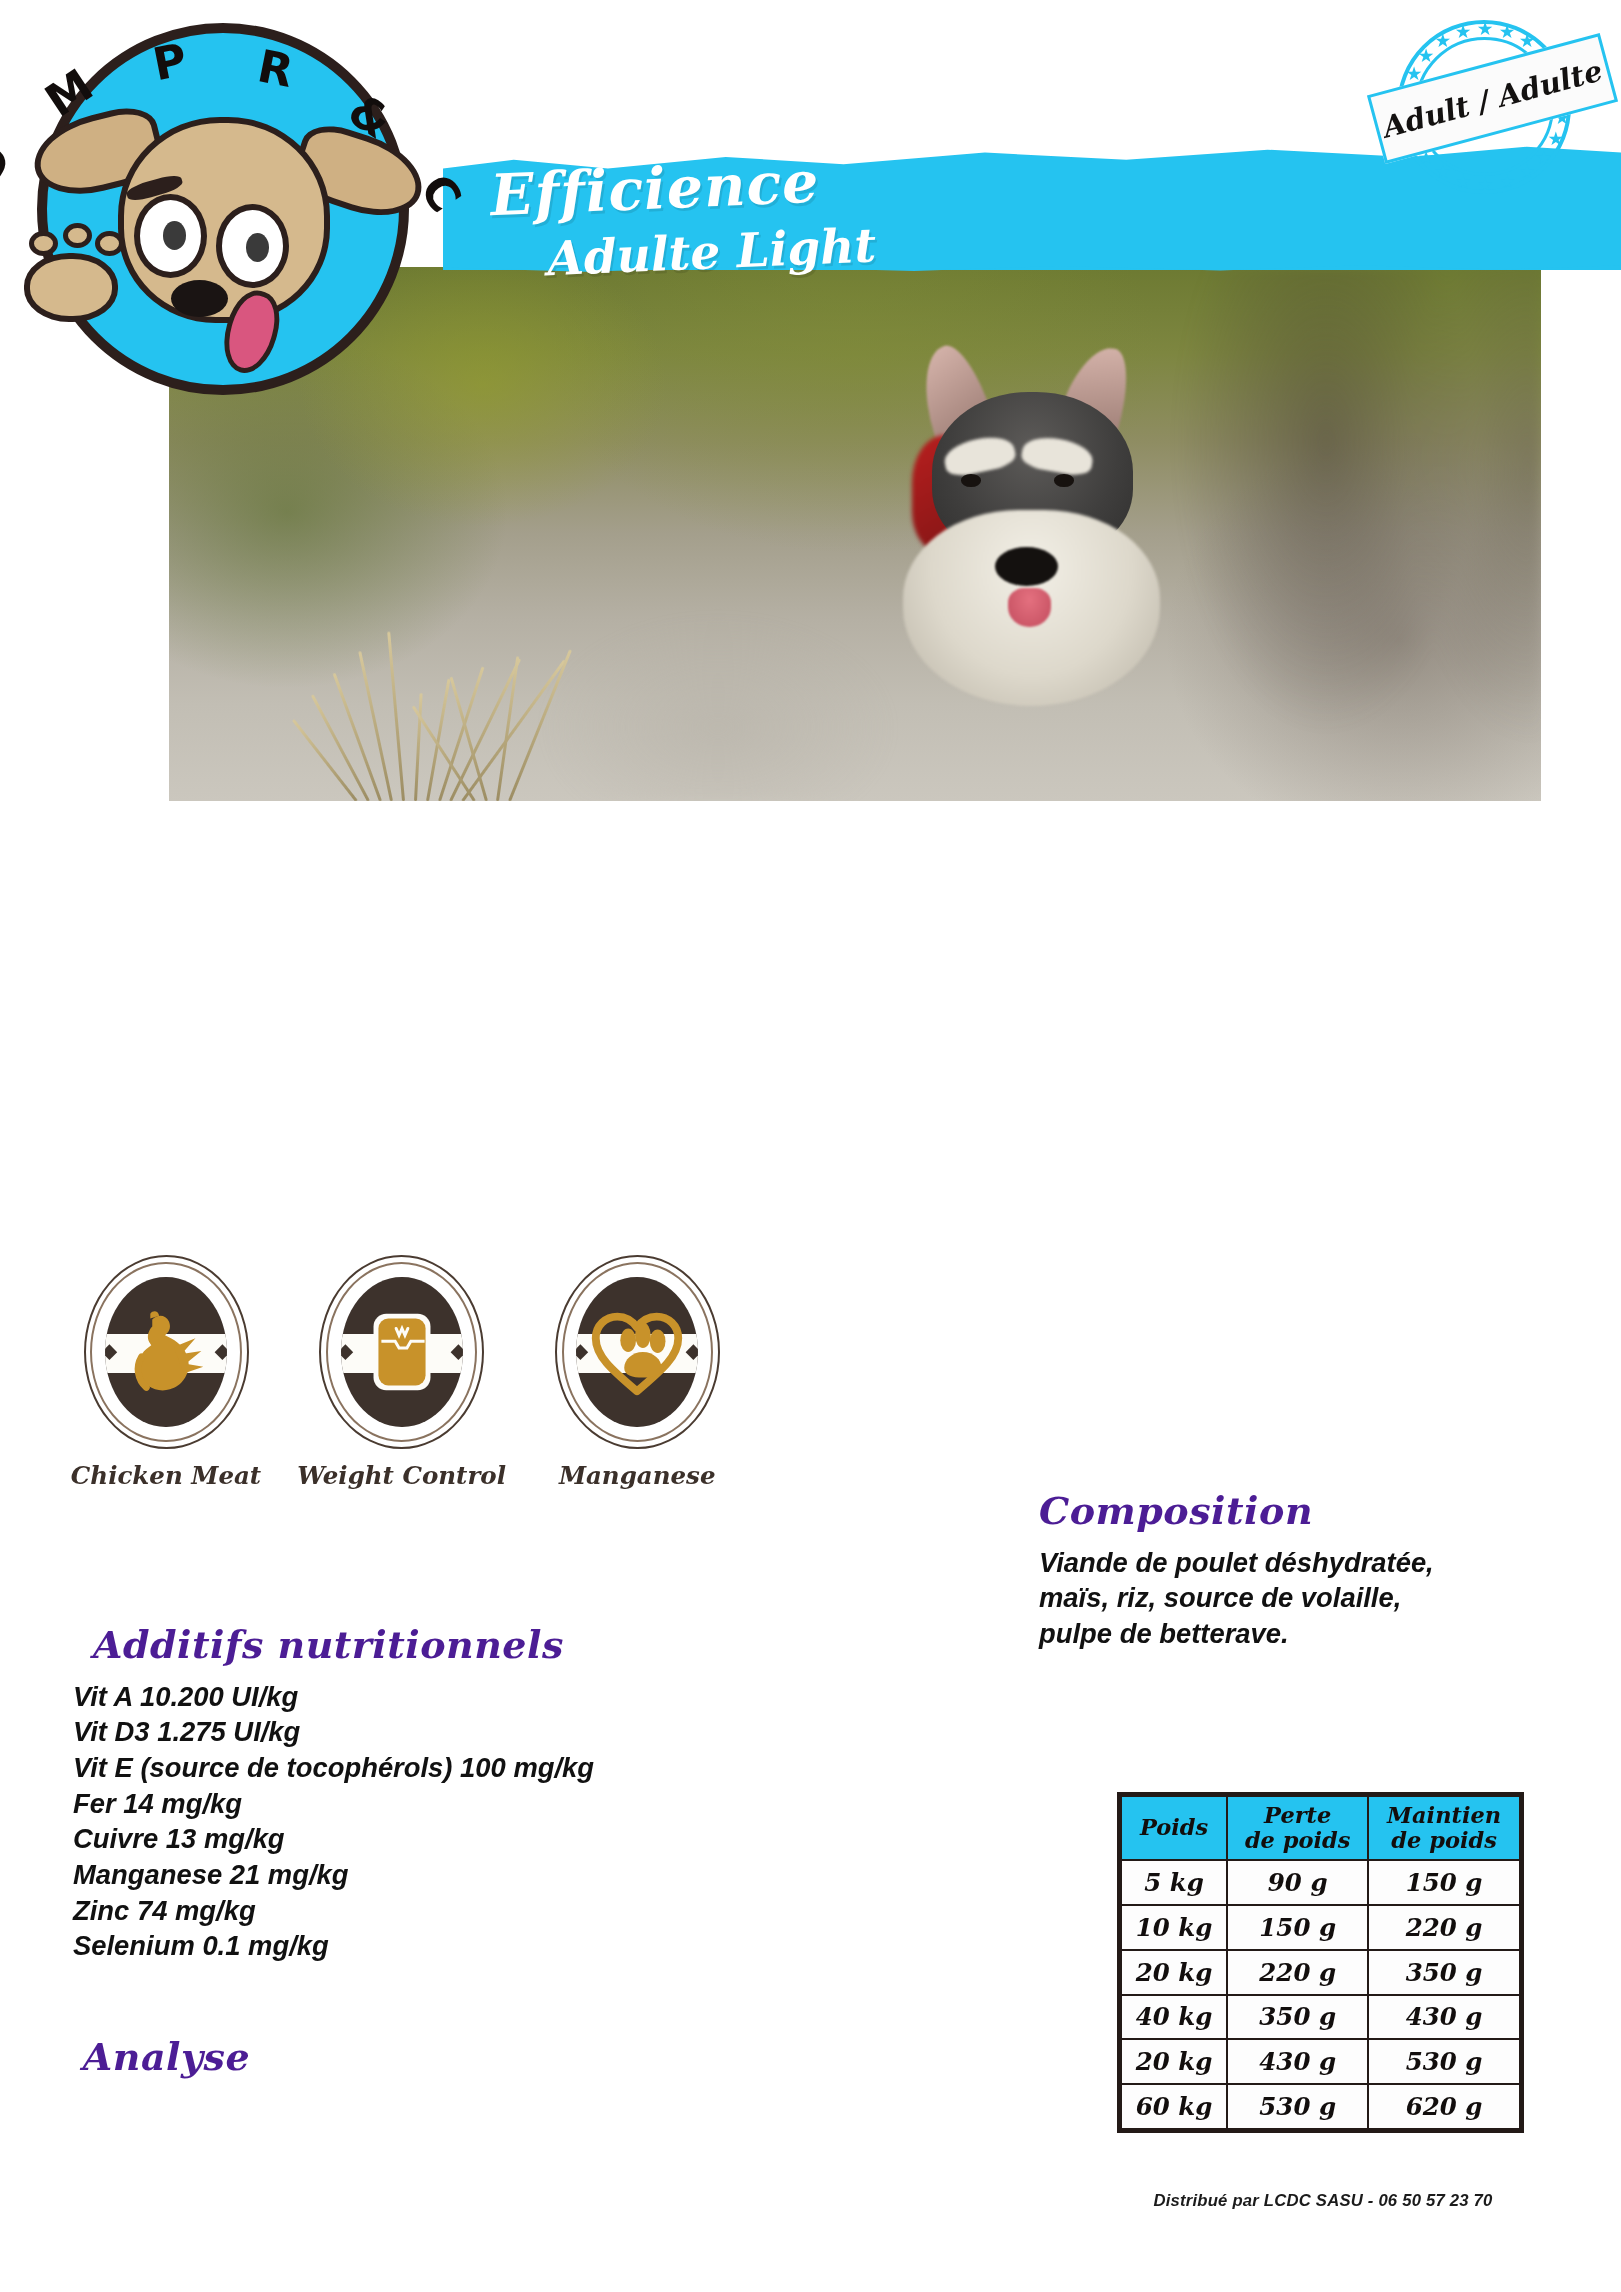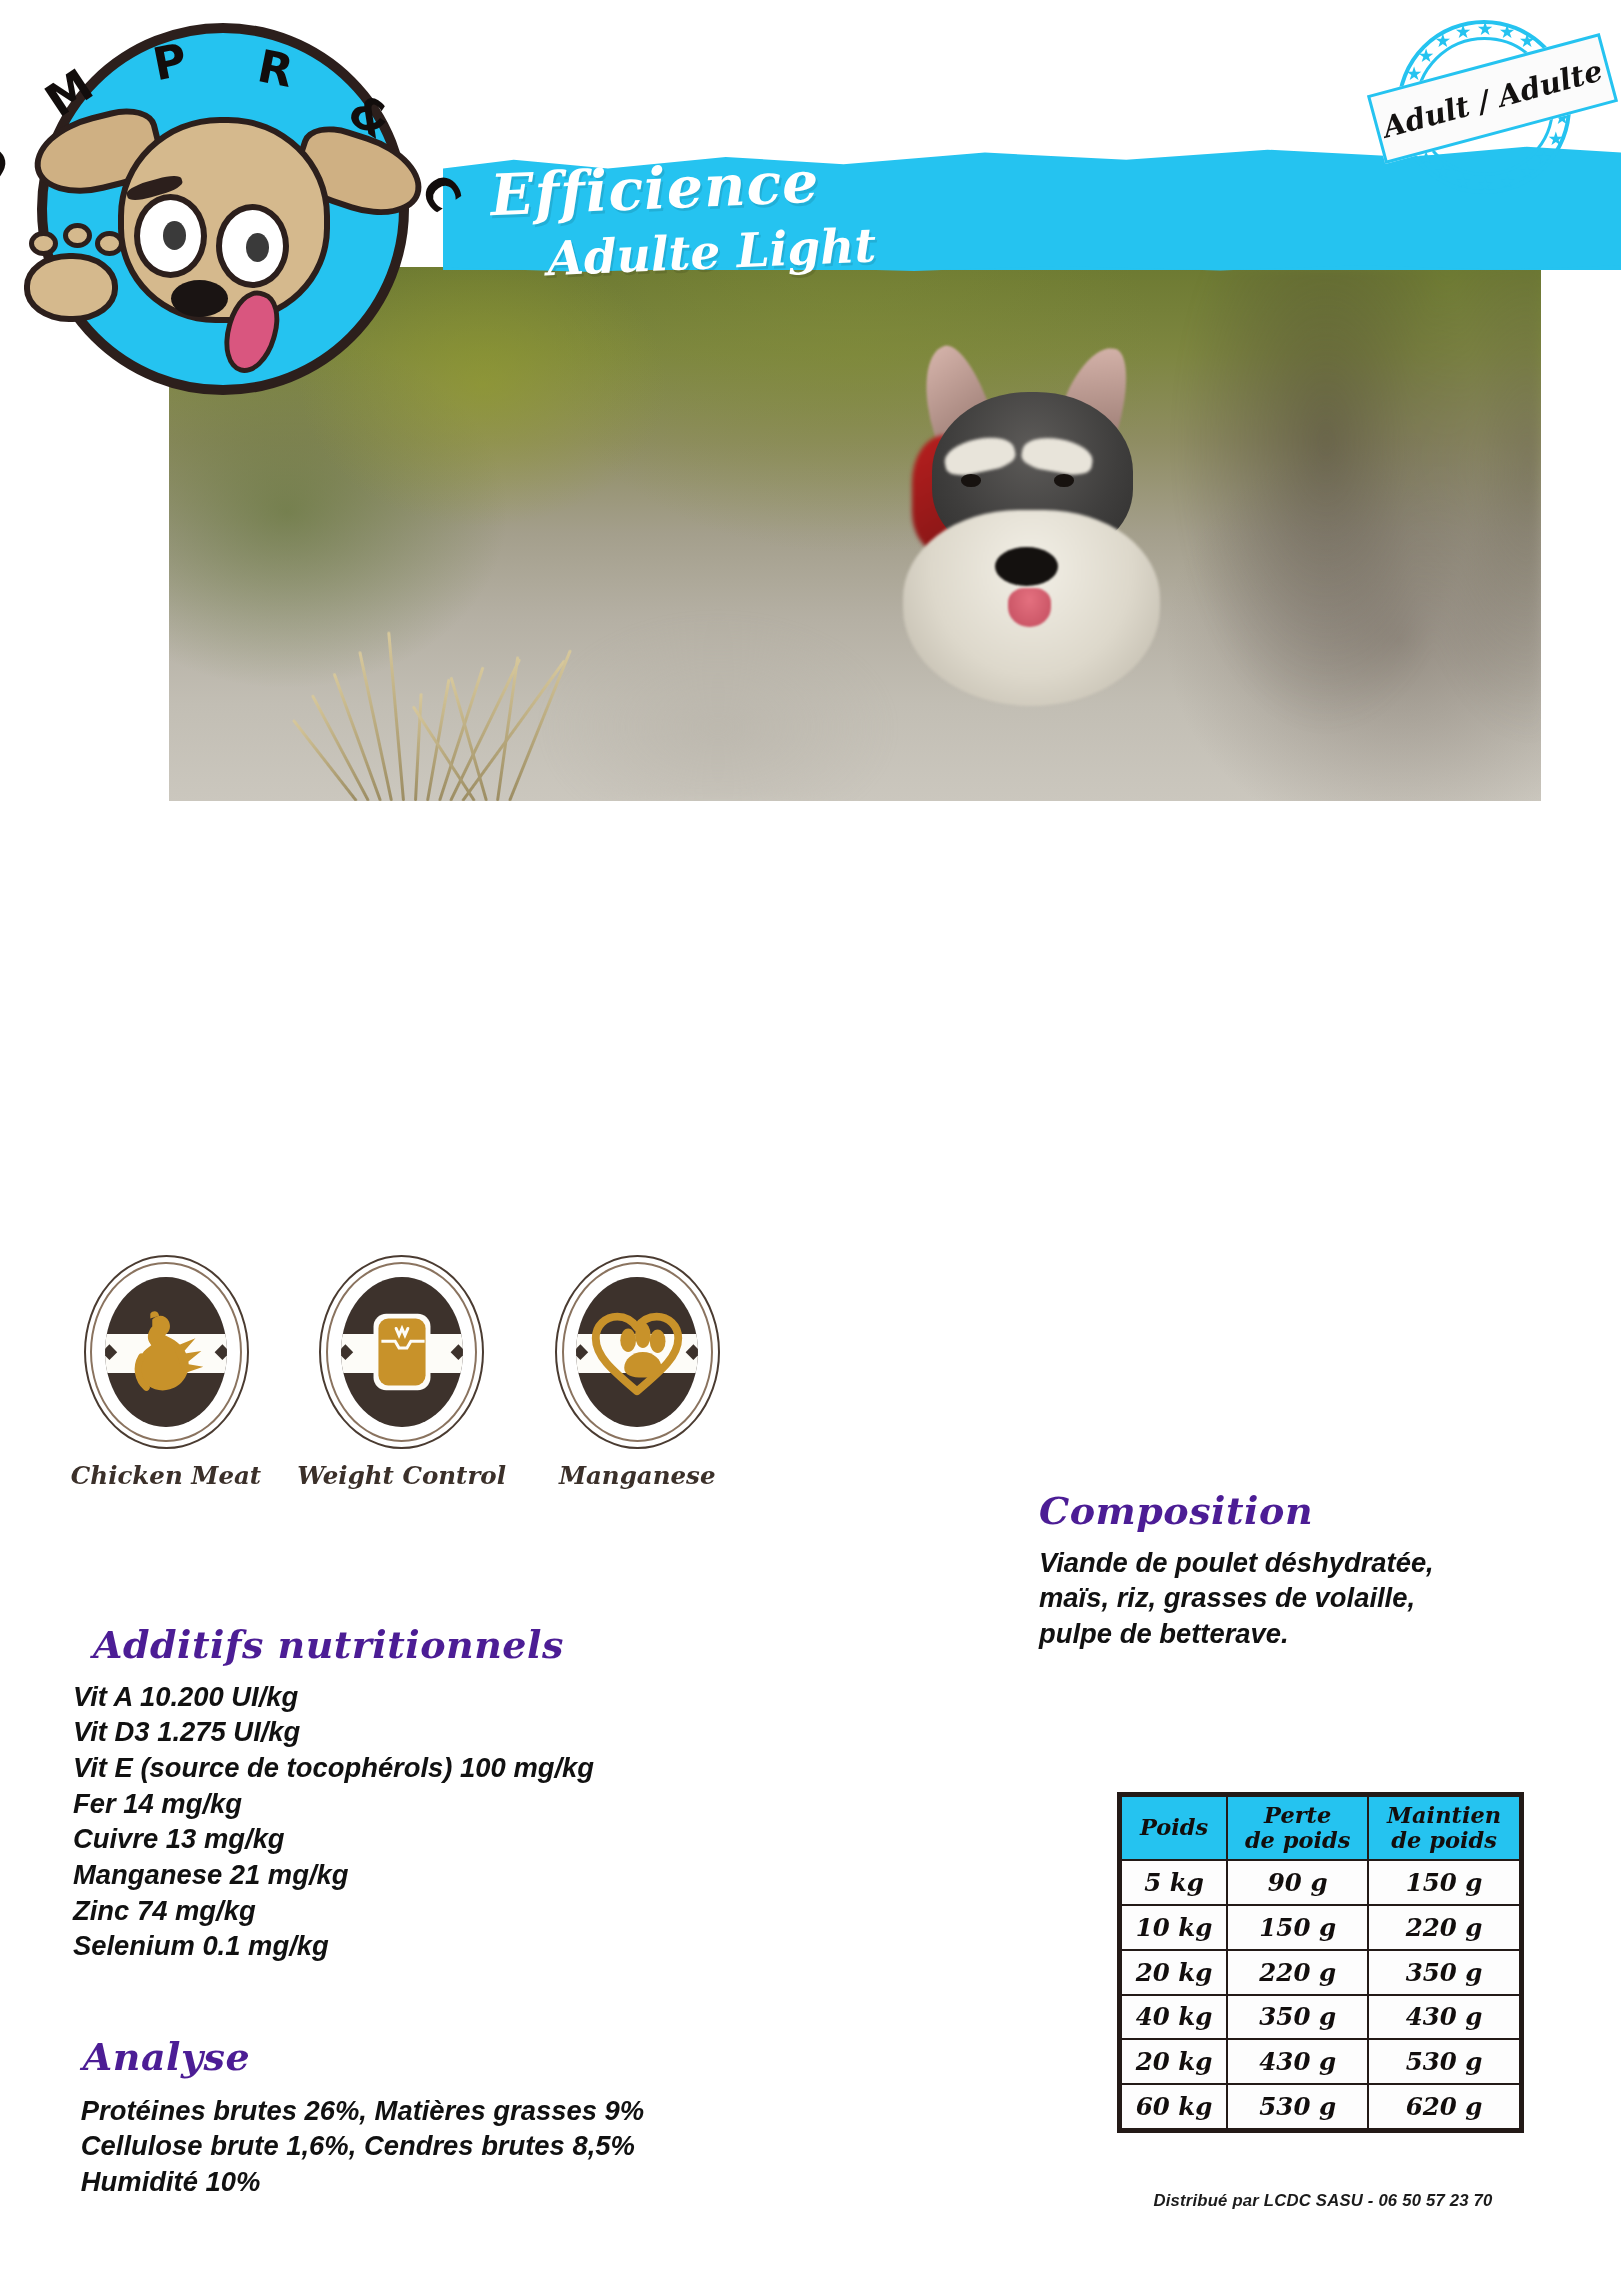--- a/index.html
+++ b/index.html
@@ -378,32 +378,27 @@
         <li>Fer 14 mg/kg</li>
         <li>Cuivre 13 mg/kg</li>
         <li>Manganese 21 mg/kg</li>
         <li>Zinc 74 mg/kg</li>
         <li>Selenium 0.1 mg/kg</li>
       </ul>
   </div>
 
   <div class="analyse">
     <div class="sec-head">Analyse</div>
-    <div class="lines body-text" id="analysis-lines">
-        <div>Protéines brutes 26%, Matières grasses 9%</div>
-        <div>Cellulose brute 1,6%, Cendres brutes 8,5%</div>
-        <div>Humidité 10%</div>
-      </div>
   </div>
 
   <div class="composition">
     <div class="sec-head">Composition</div>
     <div class="lines body-text" id="composition-lines">
         <div>Viande de poulet déshydratée,</div>
-        <div>maïs, riz, grasses de volaille,</div>
+        <div>maïs, riz, source de volaille,</div>
         <div>pulpe de betterave.</div>
       </div>
   </div>
 
   <div class="table-wrap">
     <table class="feed">
       <thead>
           <tr id="feed-head">
             <th>
               <div>Poids</div>

